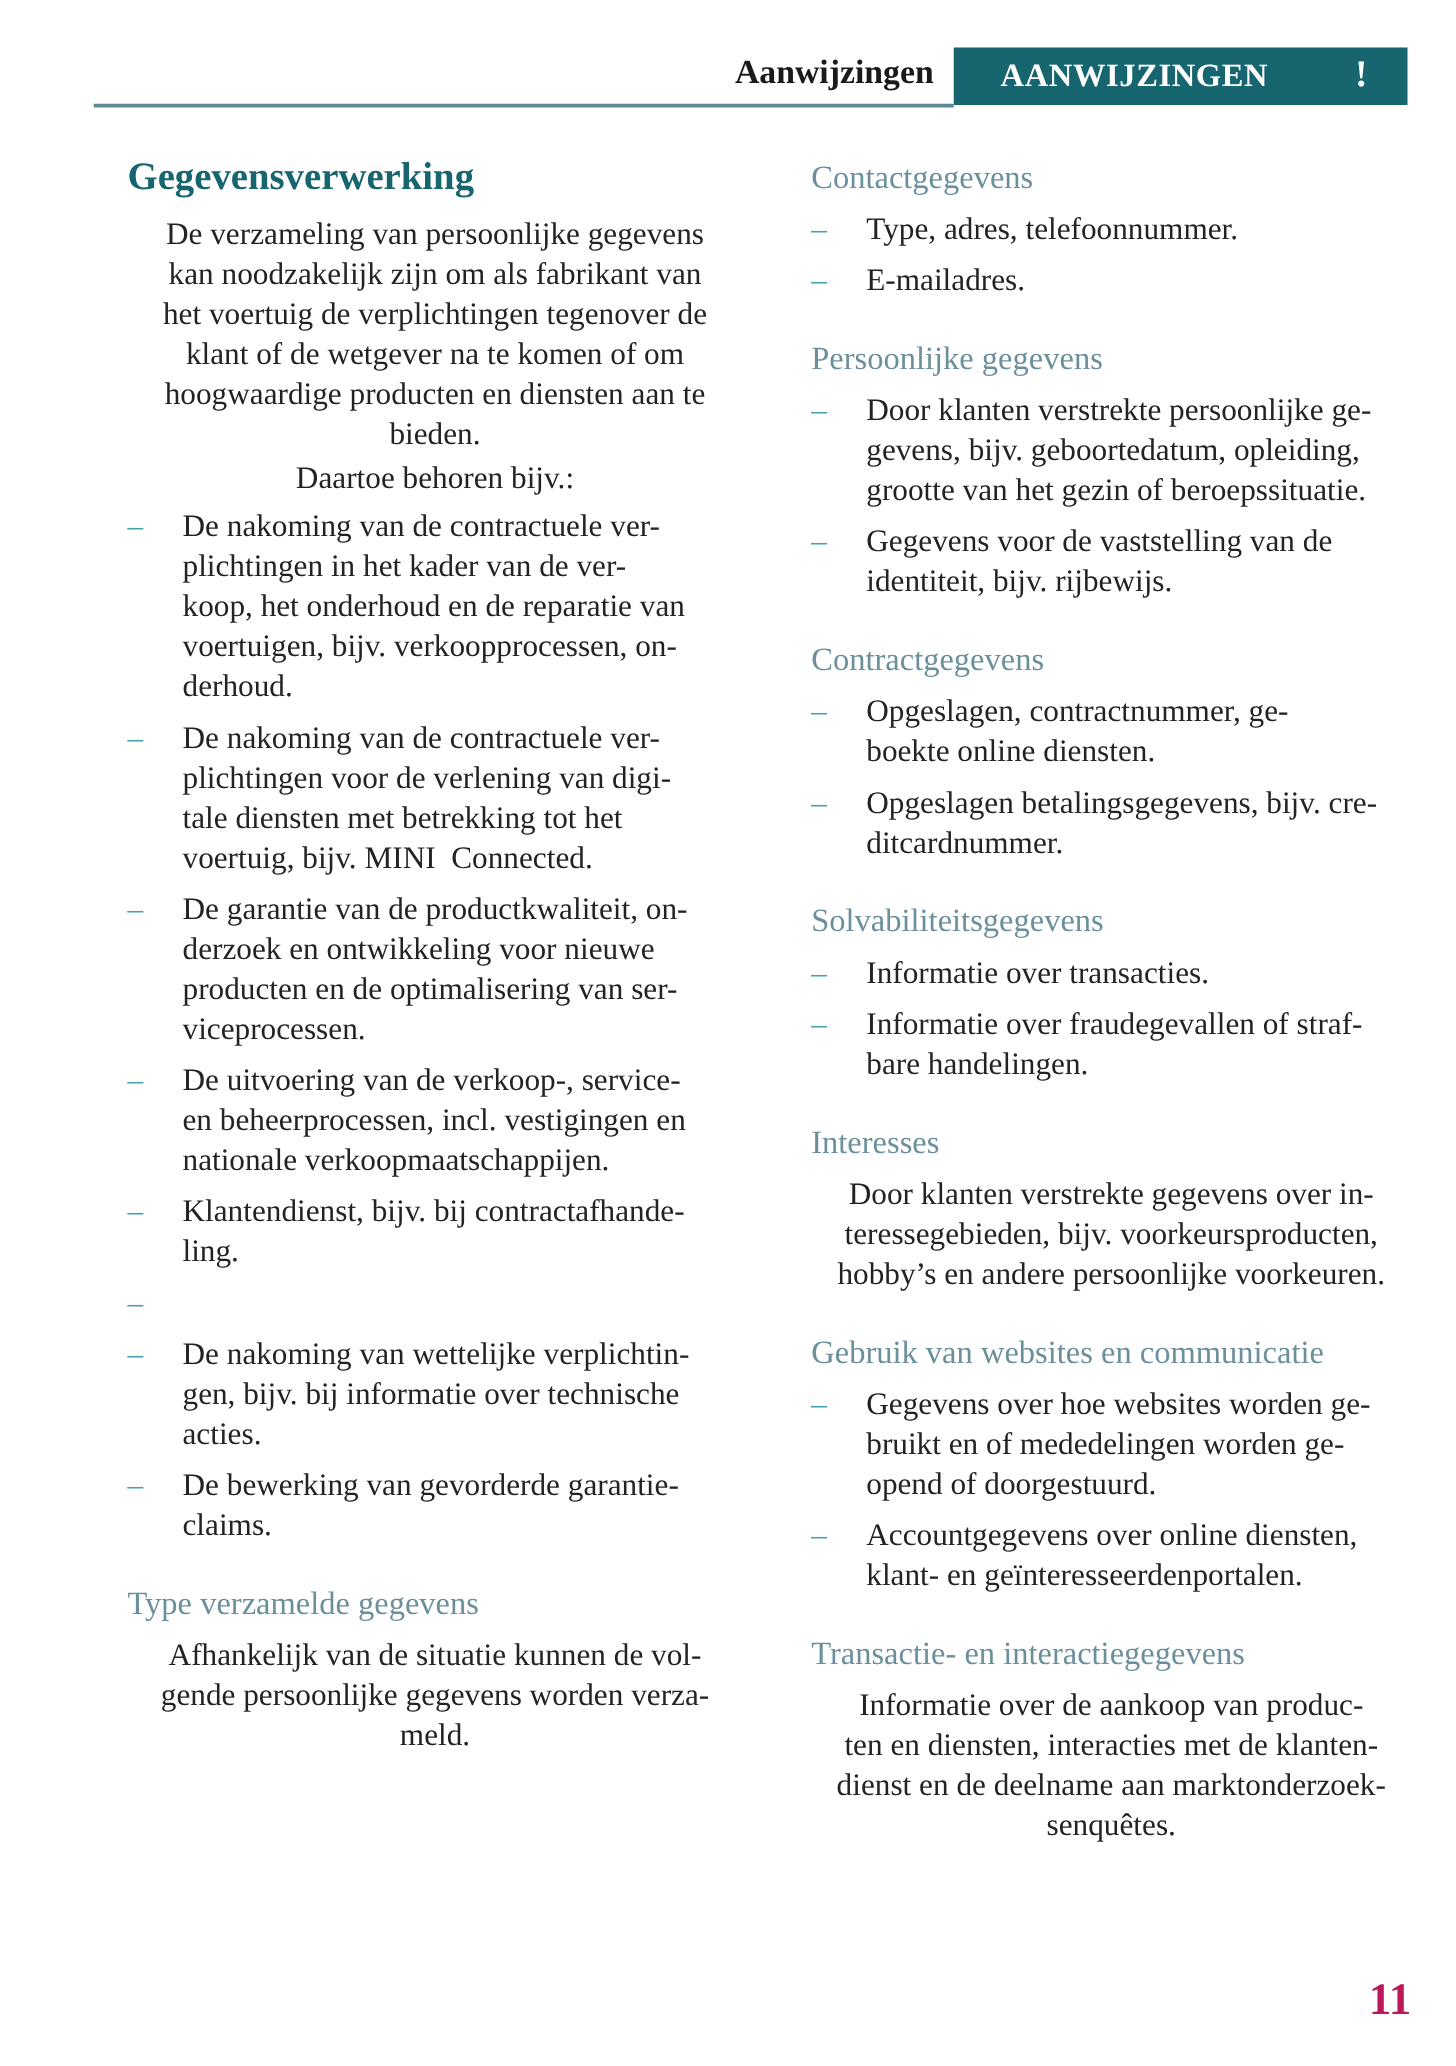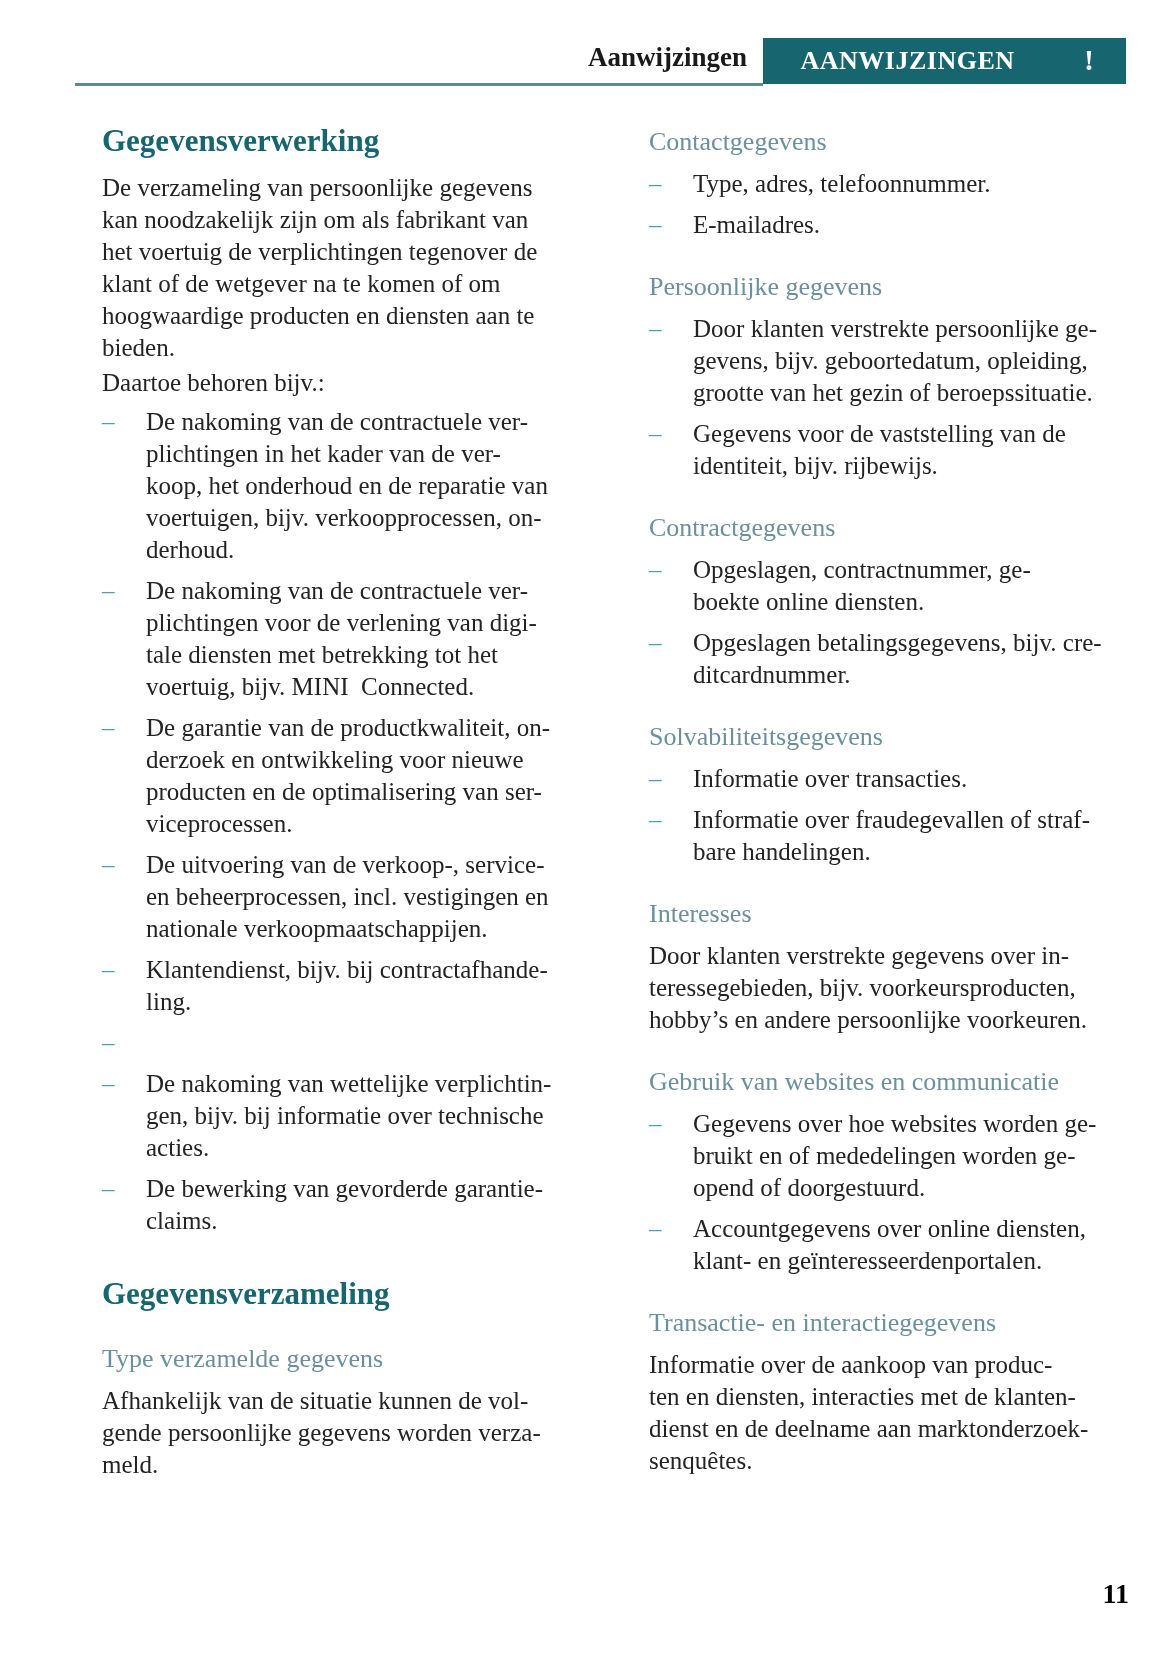--- a/index.html
+++ b/index.html
@@ -79,20 +79,21 @@
     line-height: 32px;
     font-weight: normal;
     color: #6b909b;
     white-space: pre;
   }
   p {
     margin: 0;
     font-size: 25px;
     line-height: 32px;
     white-space: pre;
+    text-align: center;
   }
   p.lead { margin-top: 3px; }
 
   ul.dash-list {
     list-style: none;
     margin: 7px 0 0 0;
     padding: 0;
   }
   ul.dash-list li {
     display: flex;
@@ -105,23 +106,23 @@
     width: 44px;
     color: #4aa1ae;
   }
   ul.dash-list .txt { white-space: pre; }
 
   
   .page-number {
     position: absolute;
     top: 1578px;
     right: 36px;
-    font-size: 28px;
-    font-weight: bold;
-    color: #000000;
+    font-size: 36px;
+    font-weight: bold;
+    color: #be185d;
     text-align: right;
   }
 </style>
 </head>
 <body>
 
 <div class="page">
 
   <div class="running-title">Aanwijzingen</div>
   <div class="header-rule"></div>
@@ -181,21 +182,20 @@
           <span class="txt">De nakoming van wettelijke verplichtin-
 gen, bijv. bij informatie over technische
 acties.</span>
         </li>
       <li>
           <span class="dash">–</span>
           <span class="txt">De bewerking van gevorderde garantie-
 claims.</span>
         </li>
     </ul>
-    <h1 class="spaced">Gegevensverzameling</h1>
     <h2>Type verzamelde gegevens</h2>
     <p>Afhankelijk van de situatie kunnen de vol-
 gende persoonlijke gegevens worden verza-
 meld.</p>
   </div>
 
   <div class="col col-right">
 
     <h2>Contactgegevens</h2>
     <ul class="dash-list">

